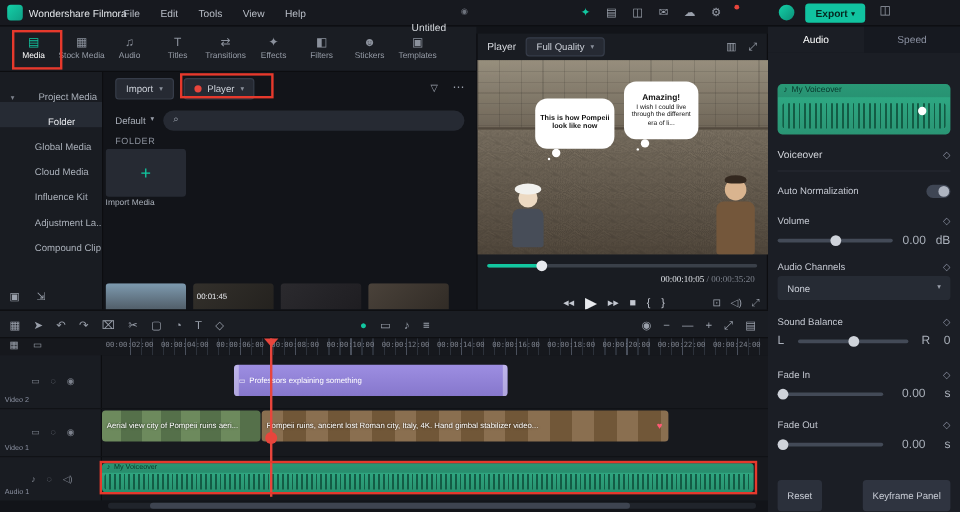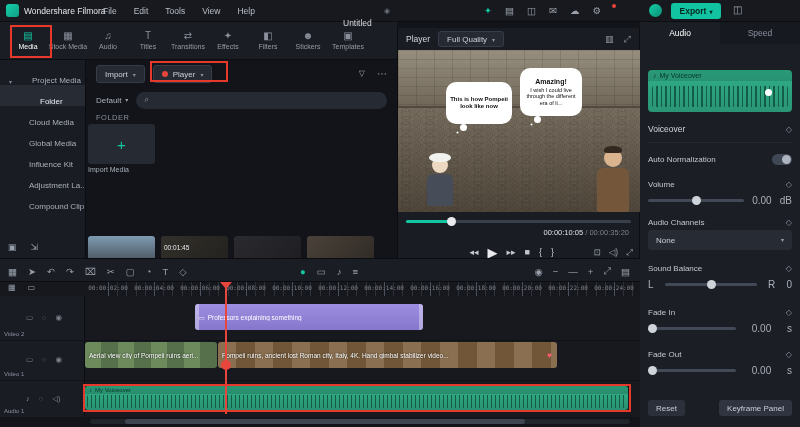--- a/index.html
+++ b/index.html
@@ -1,20 +1,20 @@
 <!DOCTYPE html>
 <html><head>
 <meta charset="utf-8">
 <style>
   *{margin:0;padding:0;box-sizing:border-box;-webkit-font-smoothing:antialiased}
   html,body{width:800px;height:427px;overflow:hidden}
   body{position:relative;background:#121419;font-family:"Liberation Sans",sans-serif;color:#c9cdd6;font-size:10px}
   .icon{color:#9aa0ab;font-size:10px;line-height:1}
   .teal{color:#12c7a0}
-  .mono{font-family:Liberation Sans, sans-serif}
+  .mono{font-family:Liberation Serif, serif}
 
   
   #menubar{position:absolute;top:0;left:0;width:800px;height:22px;background:#17191f;border-bottom:1px solid #0c0d10;z-index:10}
   #logo{position:absolute;left:6px;top:4px;width:13px;height:13px;border-radius:3px;background:linear-gradient(135deg,#14d0a8,#0f9f85)}
   #appname{position:absolute;left:24px;top:6px;font-size:8.5px;color:#e3e6ea;white-space:nowrap}
   #menus{position:absolute;left:103px;top:0;height:22px;display:flex;align-items:center;gap:17px;font-size:8.5px;color:#b9bec7}
   #proj{position:absolute;left:343px;top:18px;font-size:8.5px;color:#d6d9de}
   #proj-ic{position:absolute;left:384px;top:7px;font-size:7px;color:#6d727c}
   #mb-icons{position:absolute;left:484px;top:0;height:22px;display:flex;align-items:center;gap:13px}
   #mb-icons .icon{font-size:9.5px}
@@ -121,21 +121,21 @@
   .plabel{font-size:8.5px;color:#d4d7dd}
   .plabel.small{font-size:8px;color:#c3c7d0}
   .pdiamond{font-size:8px;color:#8a90a0}
   .phr{position:absolute;left:8px;right:8px;height:1px;background:#262a33}
   .toggle{width:20px;height:11px;border-radius:6px;background:#3f4654;position:relative}
   .toggle .tknob{position:absolute;right:1px;top:1px;width:9px;height:9px;border-radius:50%;background:#aeb4c0}
   .slider{position:relative;height:3px;background:#434a57;border-radius:2px}
   .slider .knob{position:absolute;top:-3px;width:9px;height:9px;border-radius:50%;background:#cfd3da}
   .pval{font-size:10px;color:#aab0ba}
   #dd-none{position:absolute;top:208px;left:8px;right:8px;height:20px;background:#262b34;border-radius:3px;display:flex;align-items:center;justify-content:space-between;padding:0 8px;font-size:8px;color:#c9cdd6}
-  .pbtn{position:absolute;height:16px;background:#2b303b;border-radius:3px;display:flex;align-items:center;justify-content:center;font-size:8px;color:#c9cdd6;padding:0 8px}
+  .pbtn{position:absolute;height:26px;background:#2b303b;border-radius:3px;display:flex;align-items:center;justify-content:center;font-size:8px;color:#c9cdd6;padding:0 8px}
 
   
   #tl-toolbar{position:absolute;top:258px;left:0;width:640px;height:24px;background:#1a1d23;border-top:1px solid #0c0d10;border-bottom:1px solid #0c0d10}
   #tools-left{position:absolute;left:8px;top:0;height:24px;display:flex;align-items:center;gap:11px}
   #tools-center{position:absolute;left:300px;top:0;height:24px;display:flex;align-items:center;gap:11px}
   #tools-right{position:absolute;right:10px;top:0;height:24px;display:flex;align-items:center;gap:10px}
   .tlic{font-size:9.5px;color:#9aa0ab}
   .tlic.teal{color:#12c7a0}
   #tl-ruler{position:absolute;top:282px;left:0;width:640px;height:14px;background:#16181d}
   #ruler-ticks{position:absolute;left:108px;right:0;top:0;bottom:0;background:repeating-linear-gradient(90deg,#4a505c 0 1px,transparent 1px 46px),repeating-linear-gradient(90deg,#2c313a 0 1px,transparent 1px 9.2px)}
@@ -264,26 +264,26 @@
         <span>Project Media</span>
       </div>
 
       <div class="side-item indent active">
         <span class="sic"></span>
         <span>Folder</span>
       </div>
 
       <div class="side-item">
         <span class="sic"></span>
-        <span>Cloud Media</span>
+        <span>Global Media</span>
       </div>
 
       <div class="side-item">
         <span class="sic"></span>
-        <span>Global Media</span>
+        <span>Cloud Media</span>
       </div>
 
       <div class="side-item">
         <span class="sic"></span>
         <span>Influence Kit</span>
       </div>
 
       <div class="side-item">
         <span class="sic"></span>
         <span>Adjustment La...</span>

